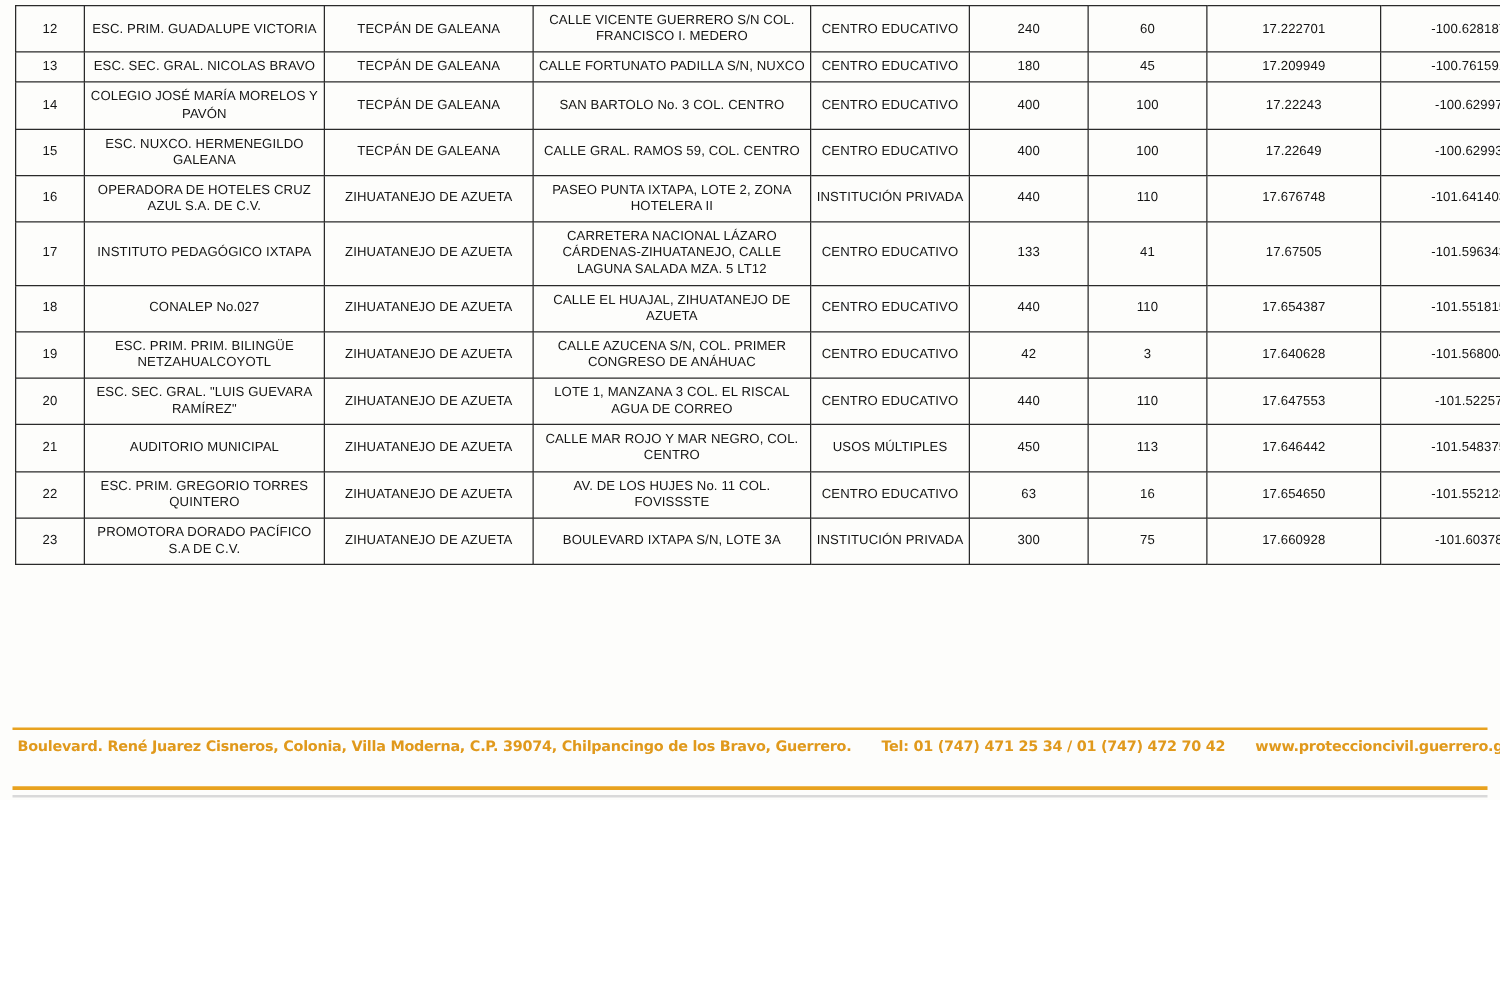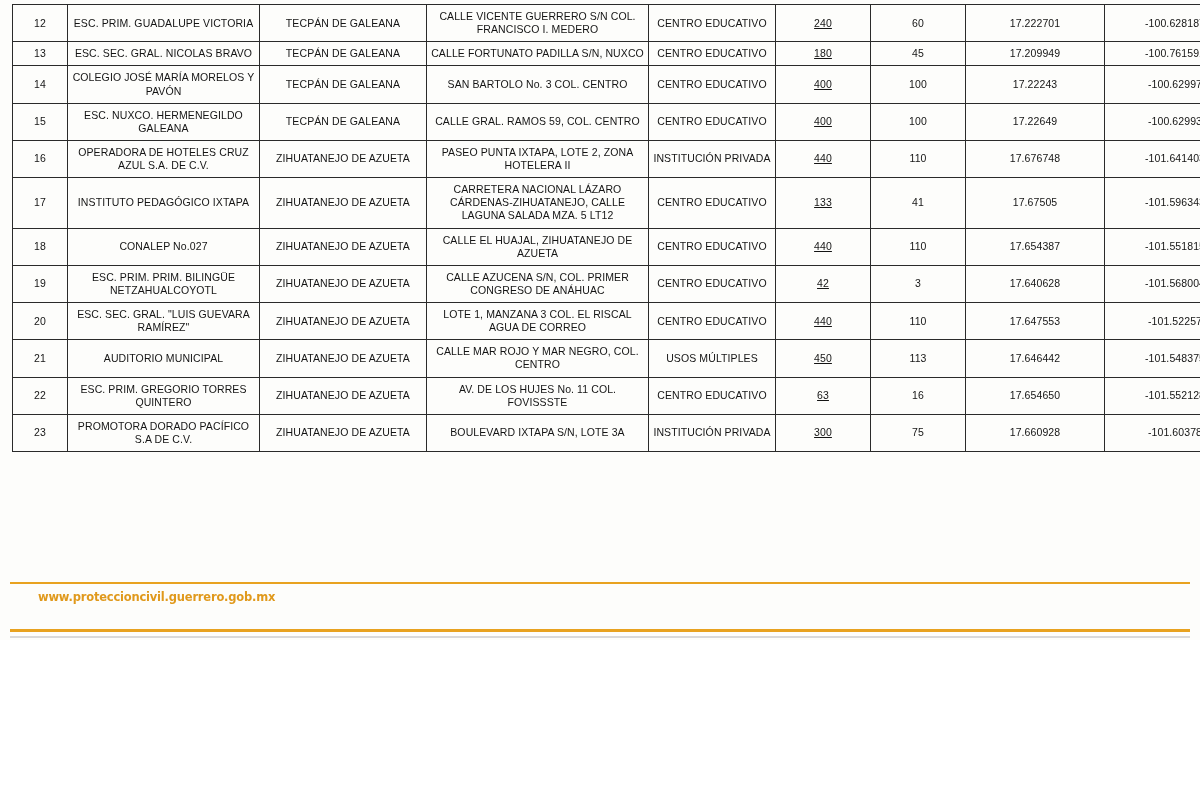--- a/index.html
+++ b/index.html
@@ -42,21 +42,21 @@
     line-height: 1.25;
     padding: 5px 3px;
     letter-spacing: 0.1px;
     color: #141414;
   }
   td.c-num      { width: 48px;  font-size: 11px; }
   td.c-name     { width: 185px; margin-left: 44px; }
   td.c-mun      { width: 160px; }
   td.c-addr     { width: 215px; }
   td.c-type     { width: 120px; }
-  td.c-cap      { width: 88px;  font-size: 11px; text-decoration: underline; }
+  td.c-cap      { width: 88px;  font-size: 11px; }
   td.c-fam      { width: 88px;  font-size: 11px; }
   td.c-lat      { width: 132px; font-size: 11px; }
   td.c-lon      { width: 134px; font-size: 11px; }
 
   .footer {
     position: absolute;
     left: 0;
     bottom: 0;
     width: 1200px;
     height: 58px;
@@ -256,19 +256,21 @@
           <td class="c-lon">-101.60378</td>
         </tr>
 
       </tbody>
     </table>
   </div>
 
   <div class="footer">
     <div class="footer-rule-top"></div>
     <div class="footer-text">
+      <span class="footer-addr">Boulevard. René Juarez Cisneros, Colonia, Villa Moderna, C.P. 39074, Chilpancingo de los Bravo, Guerrero.</span>
+      <span class="footer-tel">Tel: 01 (747) 471 25 34 / 01 (747) 472 70 42</span>
       <span class="footer-web">www.proteccioncivil.guerrero.gob.mx</span>
     </div>
     <div class="footer-rule-bottom"></div>
     <div class="footer-rule-bottom2"></div>
   </div>
 
 </div>
 
 </body></html>

